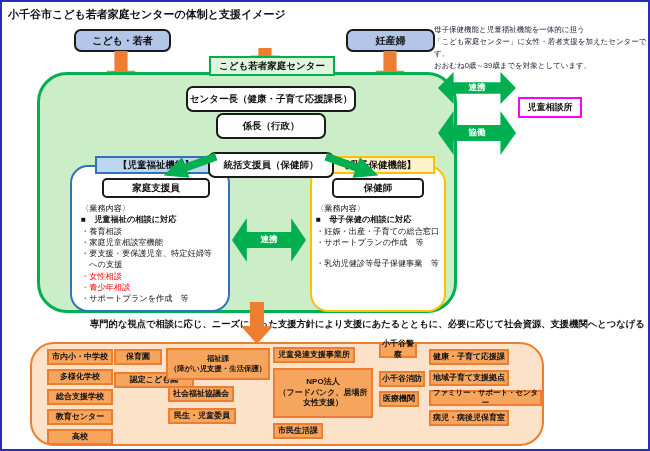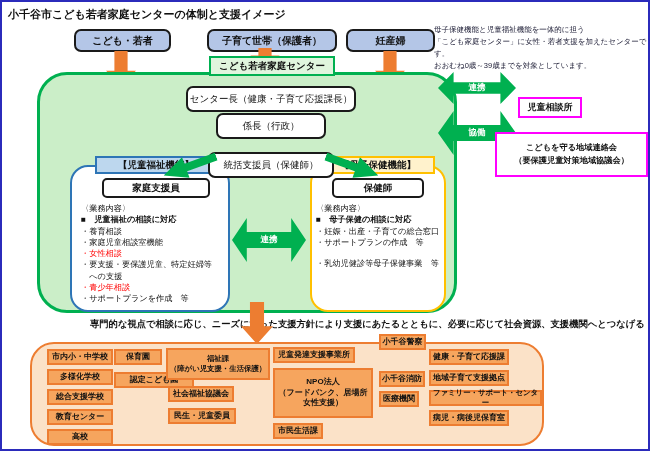--- a/index.html
+++ b/index.html
@@ -22,21 +22,21 @@
   .arrow-dbl  { background:#00B050; clip-path:polygon(0 50%, 20% 0, 20% 32%, 80% 32%, 80% 0, 100% 50%, 80% 100%, 80% 68%, 20% 68%, 20% 100%); }
   .arrow-diag { background:#00B050; clip-path:polygon(0 32%, 58% 32%, 58% 0, 100% 50%, 58% 100%, 58% 68%, 0 68%); }
   .arrow-label { font-size:8.5px; font-weight:bold; color:#fff; white-space:nowrap; }
 
   .center-label { left:207px; top:54px; width:126px; height:20px; background:#e0f5dd;
     border:2px solid #00B050; font-size:9.5px; font-weight:bold; color:#111; z-index:6; }
   .green-container { left:35px; top:70px; width:420px; height:241px; background:#cbeec8;
     border:3px solid #00B050; border-radius:30px; }
 
   .mbox { background:#fff; border:2px solid #1a1a1a; border-radius:7px; height:26px;
-    font-size:9.5px; font-weight:normal; color:#111; z-index:5; }
+    font-size:9.5px; font-weight:bold; color:#111; z-index:5; }
 
   .panel { background:#fff; border-radius:18px; z-index:3; }
   .panel-blue { border:2.5px solid #2E75B6; }
   .panel-gold { border:2.5px solid #FFC000; }
   .phead { height:18px; font-size:9.5px; font-weight:bold; color:#111; z-index:4; }
   .phead-blue { background:#BDD7EE; border:2px solid #2E75B6; }
   .phead-gold { background:#FFF2CC; border:2px solid #FFC000; }
   .staffbox { background:#fff; border:2px solid #1a1a1a; border-radius:5px; height:20px;
     font-size:9.5px; font-weight:bold; color:#111; z-index:4; }
   .pcontent { font-size:8.2px; color:#111; line-height:11.3px; z-index:4; }
@@ -56,21 +56,20 @@
   .obox-sm { font-size:7.4px; }
 </style>
 </head>
 <body>
 
 <div id="canvas">
 
   <div class="abs page-title">小千谷市こども若者家庭センターの体制と支援イメージ</div>
 
   <div class="abs pbox flexc" style="left:72px; top:27px; width:97px;">こども・若者</div>
-  <div class="abs pbox flexc" style="left:205px; top:27px; width:130px;">子育て世帯（保護者）</div>
   <div class="abs pbox flexc" style="left:344px; top:27px; width:89px;">妊産婦</div>
 
   <div class="abs note">
     <div>母子保健機能と児童福祉機能を一体的に担う</div>
     <div>「こども家庭センター」に女性・若者支援を加えたセンターです。</div>
     <div>おおむね0歳～39歳までを対象としています。</div>
   </div>
 
   <div class="abs arrow-down" style="left:104px; top:49px; width:30px; height:34px;"></div>
   <div class="abs arrow-down" style="left:248px; top:46px; width:30px; height:13px;"></div>
@@ -87,23 +86,23 @@
   <div class="abs arrow-diag" style="left:322px; top:153px; width:56px; height:22px; transform:rotate(20deg); z-index:5;"></div>
 
   <div class="abs panel panel-blue" style="left:68px; top:163px; width:160px; height:147px;"></div>
   <div class="abs phead phead-blue flexc" style="left:93px; top:154px; width:122px;">【児童福祉機能】</div>
   <div class="abs staffbox flexc" style="left:100px; top:176px; width:108px;">家庭支援員</div>
   <div class="abs pcontent" style="left:79px; top:201px; width:146px;">
     <div>〈業務内容〉</div>
     <div class="hd">■　児童福祉の相談に対応</div>
     <div class="bullet">・養育相談</div>
     <div class="bullet">・家庭児童相談室機能</div>
-    <div class="bullet" style="color: rgb(255, 0, 0);">・女性相談</div>
     <div class="bullet">・要支援・要保護児童、特定妊婦等
 　への支援</div>
+    <div class="bullet" style="color: rgb(255, 0, 0);">・女性相談</div>
     <div class="bullet" style="color: rgb(255, 0, 0);">・青少年相談</div>
     <div class="bullet">・サポートプランを作成　等</div>
   </div>
 
   <div class="abs panel panel-gold" style="left:308px; top:163px; width:136px; height:147px;"></div>
   <div class="abs phead phead-gold flexc" style="left:319px; top:154px; width:114px;">【母子保健機能】</div>
   <div class="abs staffbox flexc" style="left:330px; top:176px; width:92px;">保健師</div>
   <div class="abs pcontent" style="left:314px; top:201px; width:128px;">
     <div>〈業務内容〉</div>
     <div class="hd">■　母子保健の相談に対応</div>
@@ -114,22 +113,20 @@
 
   <div class="abs arrow-dbl flexc" style="left:230px; top:216px; width:74px; height:44px; z-index:4;"></div>
   <div class="abs flexc arrow-label" style="left:230px; top:216px; width:74px; height:44px; z-index:5;">連携</div>
 
   <div class="abs arrow-dbl" style="left:436px; top:70px; width:78px; height:32px; z-index:4;"></div>
   <div class="abs flexc arrow-label" style="left:436px; top:70px; width:78px; height:32px; z-index:5;">連携</div>
   <div class="abs arrow-dbl" style="left:436px; top:109px; width:78px; height:44px; z-index:4;"></div>
   <div class="abs flexc arrow-label" style="left:436px; top:109px; width:78px; height:44px; z-index:5;">協働</div>
 
   <div class="abs magenta-box flexc" style="left:516px; top:74px; width:64px; height:21px; font-size:9px;">児童相談所</div>
-  <div class="abs magenta-box flexc net-lines" style="left:493px; top:109px; width:153px; height:45px; font-size:8.2px;">こどもを守る地域連絡会
-（要保護児童対策地域協議会）</div>
 
   <div class="abs arrow-down" style="left:239px; top:300px; width:32px; height:42px; z-index:3;"></div>
   <div class="abs mid-note">専門的な視点で相談に応じ、ニーズに沿った支援方針により支援にあたるとともに、必要に応じて社会資源、支援機関へとつなげる</div>
 
   <div class="abs orange-container"></div>
 
   <div class="abs obox flexc" style="left:45px; top:347px; width:66px; height:16px;">市内小・中学校</div>
   <div class="abs obox flexc" style="left:45px; top:367px; width:66px; height:16px;">多様化学校</div>
   <div class="abs obox flexc" style="left:45px; top:387px; width:66px; height:16px;">総合支援学校</div>
   <div class="abs obox flexc" style="left:45px; top:407px; width:66px; height:16px;">教育センター</div>
@@ -142,21 +139,21 @@
 （障がい児支援・生活保護）</div>
   <div class="abs obox flexc" style="left:166px; top:384px; width:66px; height:16px;">社会福祉協議会</div>
   <div class="abs obox flexc" style="left:166px; top:406px; width:68px; height:16px;">民生・児童委員</div>
 
   <div class="abs obox flexc" style="left:271px; top:345px; width:82px; height:16px;">児童発達支援事業所</div>
   <div class="abs obox flexc" style="left:271px; top:366px; width:100px; height:50px;">NPO法人
 （フードバンク、居場所
 女性支援）</div>
   <div class="abs obox flexc" style="left:271px; top:421px; width:50px; height:16px;">市民生活課</div>
 
-  <div class="abs obox flexc" style="left:377px; top:332px; width:47px; height:16px;">小千谷警察</div>
+  <div class="abs obox flexc" style="left:377px; top:340px; width:38px; height:16px;">小千谷警察</div>
   <div class="abs obox flexc" style="left:377px; top:369px; width:46px; height:16px;">小千谷消防</div>
   <div class="abs obox flexc" style="left:377px; top:389px; width:40px; height:16px;">医療機関</div>
 
   <div class="abs obox flexc" style="left:427px; top:347px; width:80px; height:16px;">健康・子育て応援課</div>
   <div class="abs obox flexc" style="left:427px; top:368px; width:80px; height:16px;">地域子育て支援拠点</div>
   <div class="abs obox obox-sm flexc" style="left:427px; top:388px; width:113px; height:16px;">ファミリー・サポート・センター</div>
   <div class="abs obox flexc" style="left:427px; top:408px; width:80px; height:16px;">病児・病後児保育室</div>
 
 </div>
 

